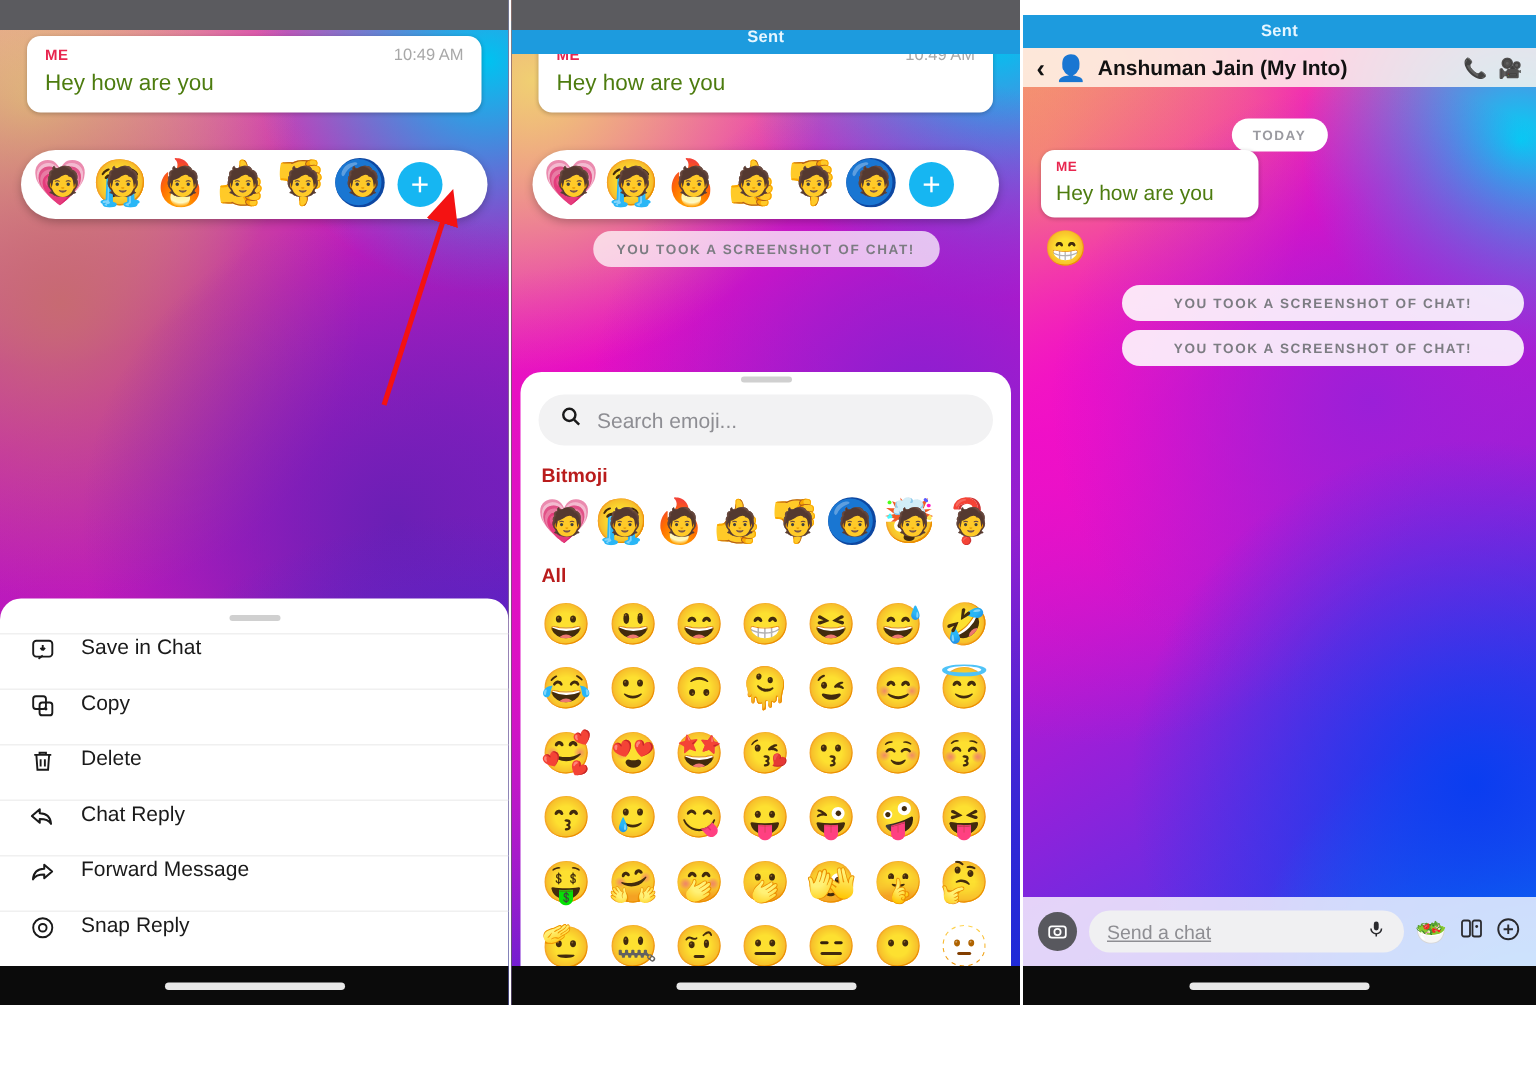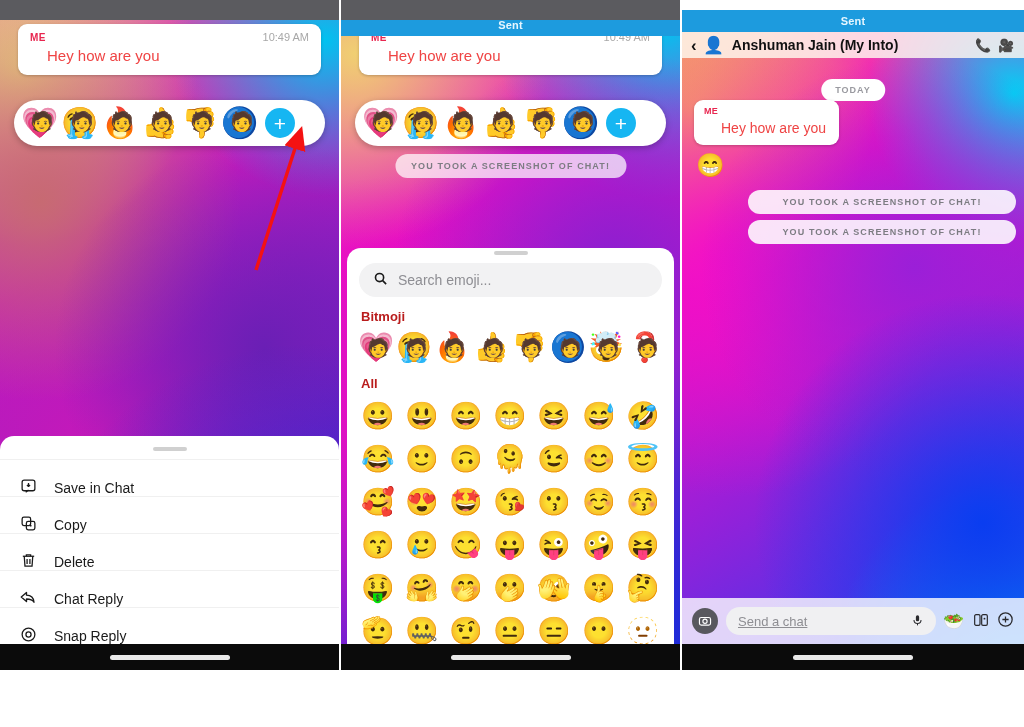--- a/index.html
+++ b/index.html
@@ -84,21 +84,21 @@
   
   .msg-card {
     position: absolute; background: #ffffff;
     border-radius: 9px;
     box-shadow: 0 1px 3px rgba(0,0,0,.22);
     padding: 7px 12px 11px 12px;
   }
   .msg-head { display: flex; justify-content: space-between; align-items: baseline; }
   .msg-me { color: #e8264f; font-size: 10px; font-weight: 700; letter-spacing: .3px; }
   .msg-time { color: #a8a8a8; font-size: 11px; }
-  .msg-body { color: #ef4444; font-size: 15px; margin-top: 4px; margin-left: 17px; }
+  .msg-body { color: #4d7c0f; font-size: 15px; margin-top: 4px; }
 
   
   .react-tray {
     position: absolute;
     background: #ffffff;
     border-radius: 30px;
     box-shadow: 0 2px 6px rgba(0,0,0,.25);
     display: flex; align-items: center;
     padding: 5px 8px;
     gap: 4px;
@@ -138,21 +138,21 @@
     background: #ffffff;
     border-radius: 14px 14px 0 0;
     z-index: 50;
     padding-top: 8px;
   }
   .grabber {
     width: 34px; height: 4px; border-radius: 3px; background: #d0d0d0;
     margin: 3px auto 8px auto;
   }
   .ctx-row {
-    display: flex; align-items: flex-end;
+    display: flex; align-items: flex-start;
     height: 37px; padding: 0 18px;
     border-top: 1px solid #f0f0f0;
     gap: 16px;
   }
   .ctx-row:first-of-type { border-top: none; }
   .ctx-ico {
     width: 20px; height: 20px; display: flex; align-items: center; justify-content: center;
     color: #1a1a1a;
   }
   .ctx-label { font-size: 14px; color: #1a1a1a; }
@@ -331,20 +331,28 @@
 
       <div class="ctx-row">
         <span class="ctx-ico">
           <svg width="18" height="18" viewBox="0 0 24 24" fill="none" stroke="#1a1a1a" stroke-width="1.8" stroke-linejoin="round">
             <path d="M10 6L3 12l7 6v-3.3c6 0 8.5 1.6 10 4.3-.5-6.5-4-9.2-10-9.4V6z"></path>
           </svg>
         </span>
         <span class="ctx-label">Chat Reply</span>
       </div>
 
+      <div class="ctx-row">
+        <span class="ctx-ico">
+          <svg width="18" height="18" viewBox="0 0 24 24" fill="none" stroke="#1a1a1a" stroke-width="1.8" stroke-linejoin="round">
+            <path d="M14 6l7 6-7 6v-3.3c-6 0-8.5 1.6-10 4.3.5-6.5 4-9.2 10-9.4V6z"></path>
+          </svg>
+        </span>
+        <span class="ctx-label">Forward Message</span>
+      </div>
 
       <div class="ctx-row">
         <span class="ctx-ico">
           <svg width="17" height="17" viewBox="0 0 24 24" fill="none" stroke="#1a1a1a" stroke-width="1.8">
             <circle cx="12" cy="12" r="9"></circle>
               <circle cx="12" cy="12" r="3.6"></circle>
           </svg>
         </span>
         <span class="ctx-label">Snap Reply</span>
       </div>

